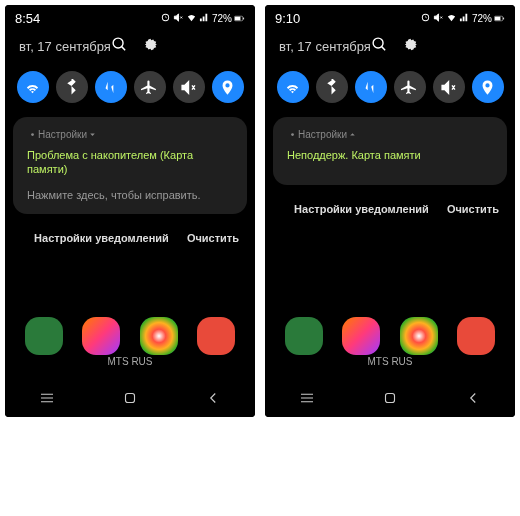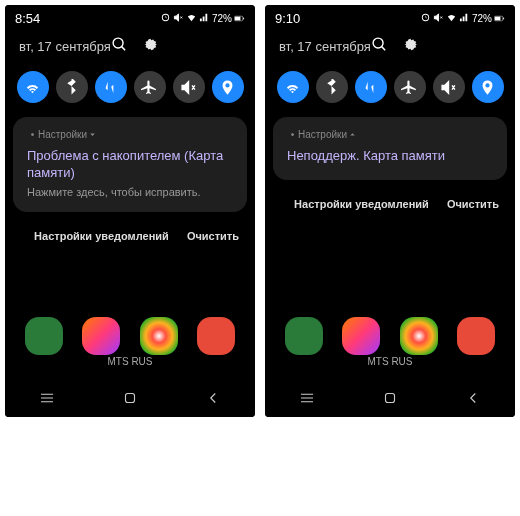--- a/index.html
+++ b/index.html
@@ -14,21 +14,21 @@
 .header-icons{display:flex;gap:14px}
 .header-icons svg{width:17px;height:17px;fill:#fff}
 .qs-row{display:flex;justify-content:space-around;padding:6px 8px 10px}
 .qs-btn{width:32px;height:32px;border-radius:50%;display:flex;align-items:center;justify-content:center}
 .qs-on{background:#1e88ff}
 .qs-off{background:#3a3a3a}
 .qs-btn svg{width:17px;height:17px;fill:#fff}
 .notif{margin:4px 8px;background:#1f1f1f;border-radius:14px;padding:12px 14px}
 .notif-app{display:flex;align-items:flex-start;font-size:10px;color:#888;margin-bottom:6px}
 .notif-app svg{width:11px;height:11px;fill:#888}
-.notif-title{color:#c4b5fd;font-size:13px;font-weight:500;margin-bottom:3px;line-height:1.3}
+.notif-title{color:#bef264;font-size:11px;font-weight:500;margin-bottom:11px;line-height:1.3}
 .notif-body{color:#999;font-size:11px;line-height:1.35}
 .notif-actions{display:flex;justify-content:flex-end;gap:18px;padding:10px 16px 4px;margin-top:8px}
 .notif-action{color:#ddd;font-size:11px;font-weight:700}
 .wallpaper{position:absolute;top:0;left:0;right:0;bottom:0;z-index:-1;background:radial-gradient(ellipse at 50% 85%,#3a2818 0%,#1a0f08 30%,#000 60%)}
 .star{position:absolute;background:#fff;border-radius:50%}
 .planet{position:absolute;bottom:60px;left:-30px;right:-30px;height:180px;background:radial-gradient(ellipse at 50% 0%,#5a3a1e 0%,#3a2410 40%,#1a1008 100%);border-radius:50% 50% 0 0}
 .astronaut{position:absolute;bottom:175px;left:50%;transform:translateX(-50%);width:50px;height:70px}
 .flag{position:absolute;bottom:195px;left:32%;width:2px;height:40px;background:#888}
 .flag::after{content:'';position:absolute;top:0;left:2px;width:18px;height:12px;background:#ccc}
 .carrier{position:absolute;bottom:50px;left:50%;transform:translateX(-50%);color:#aaa;font-size:10px}

